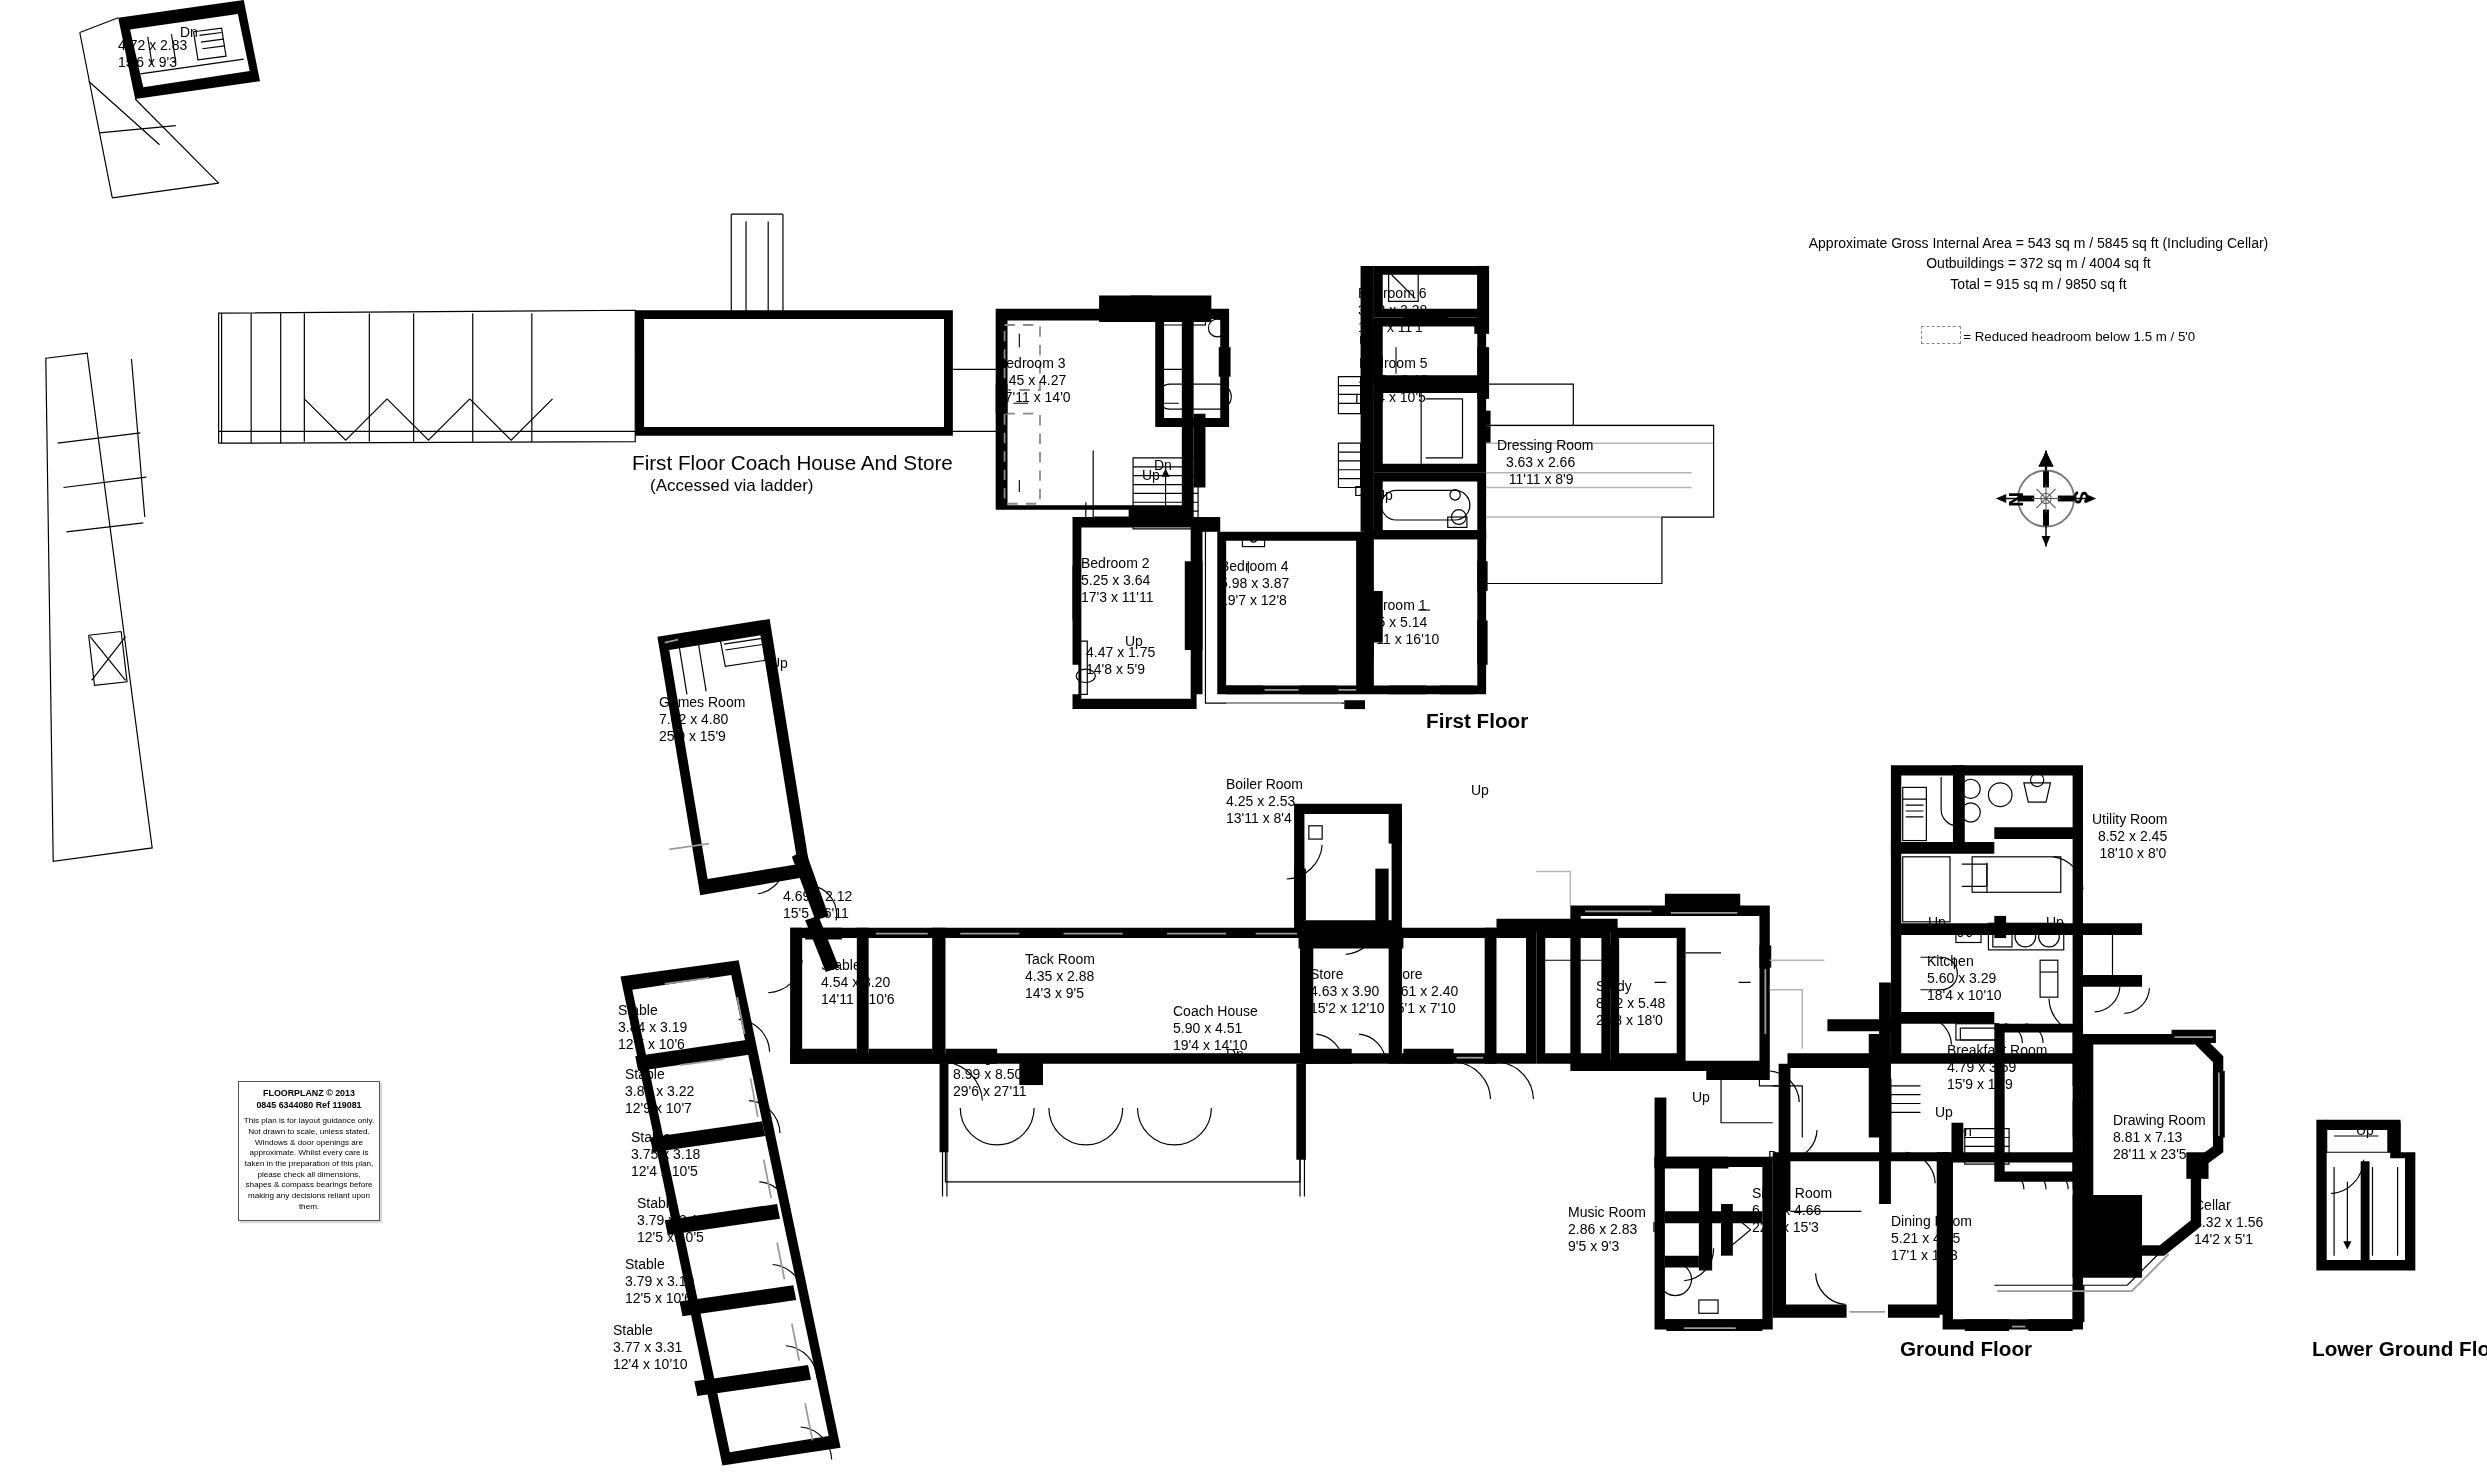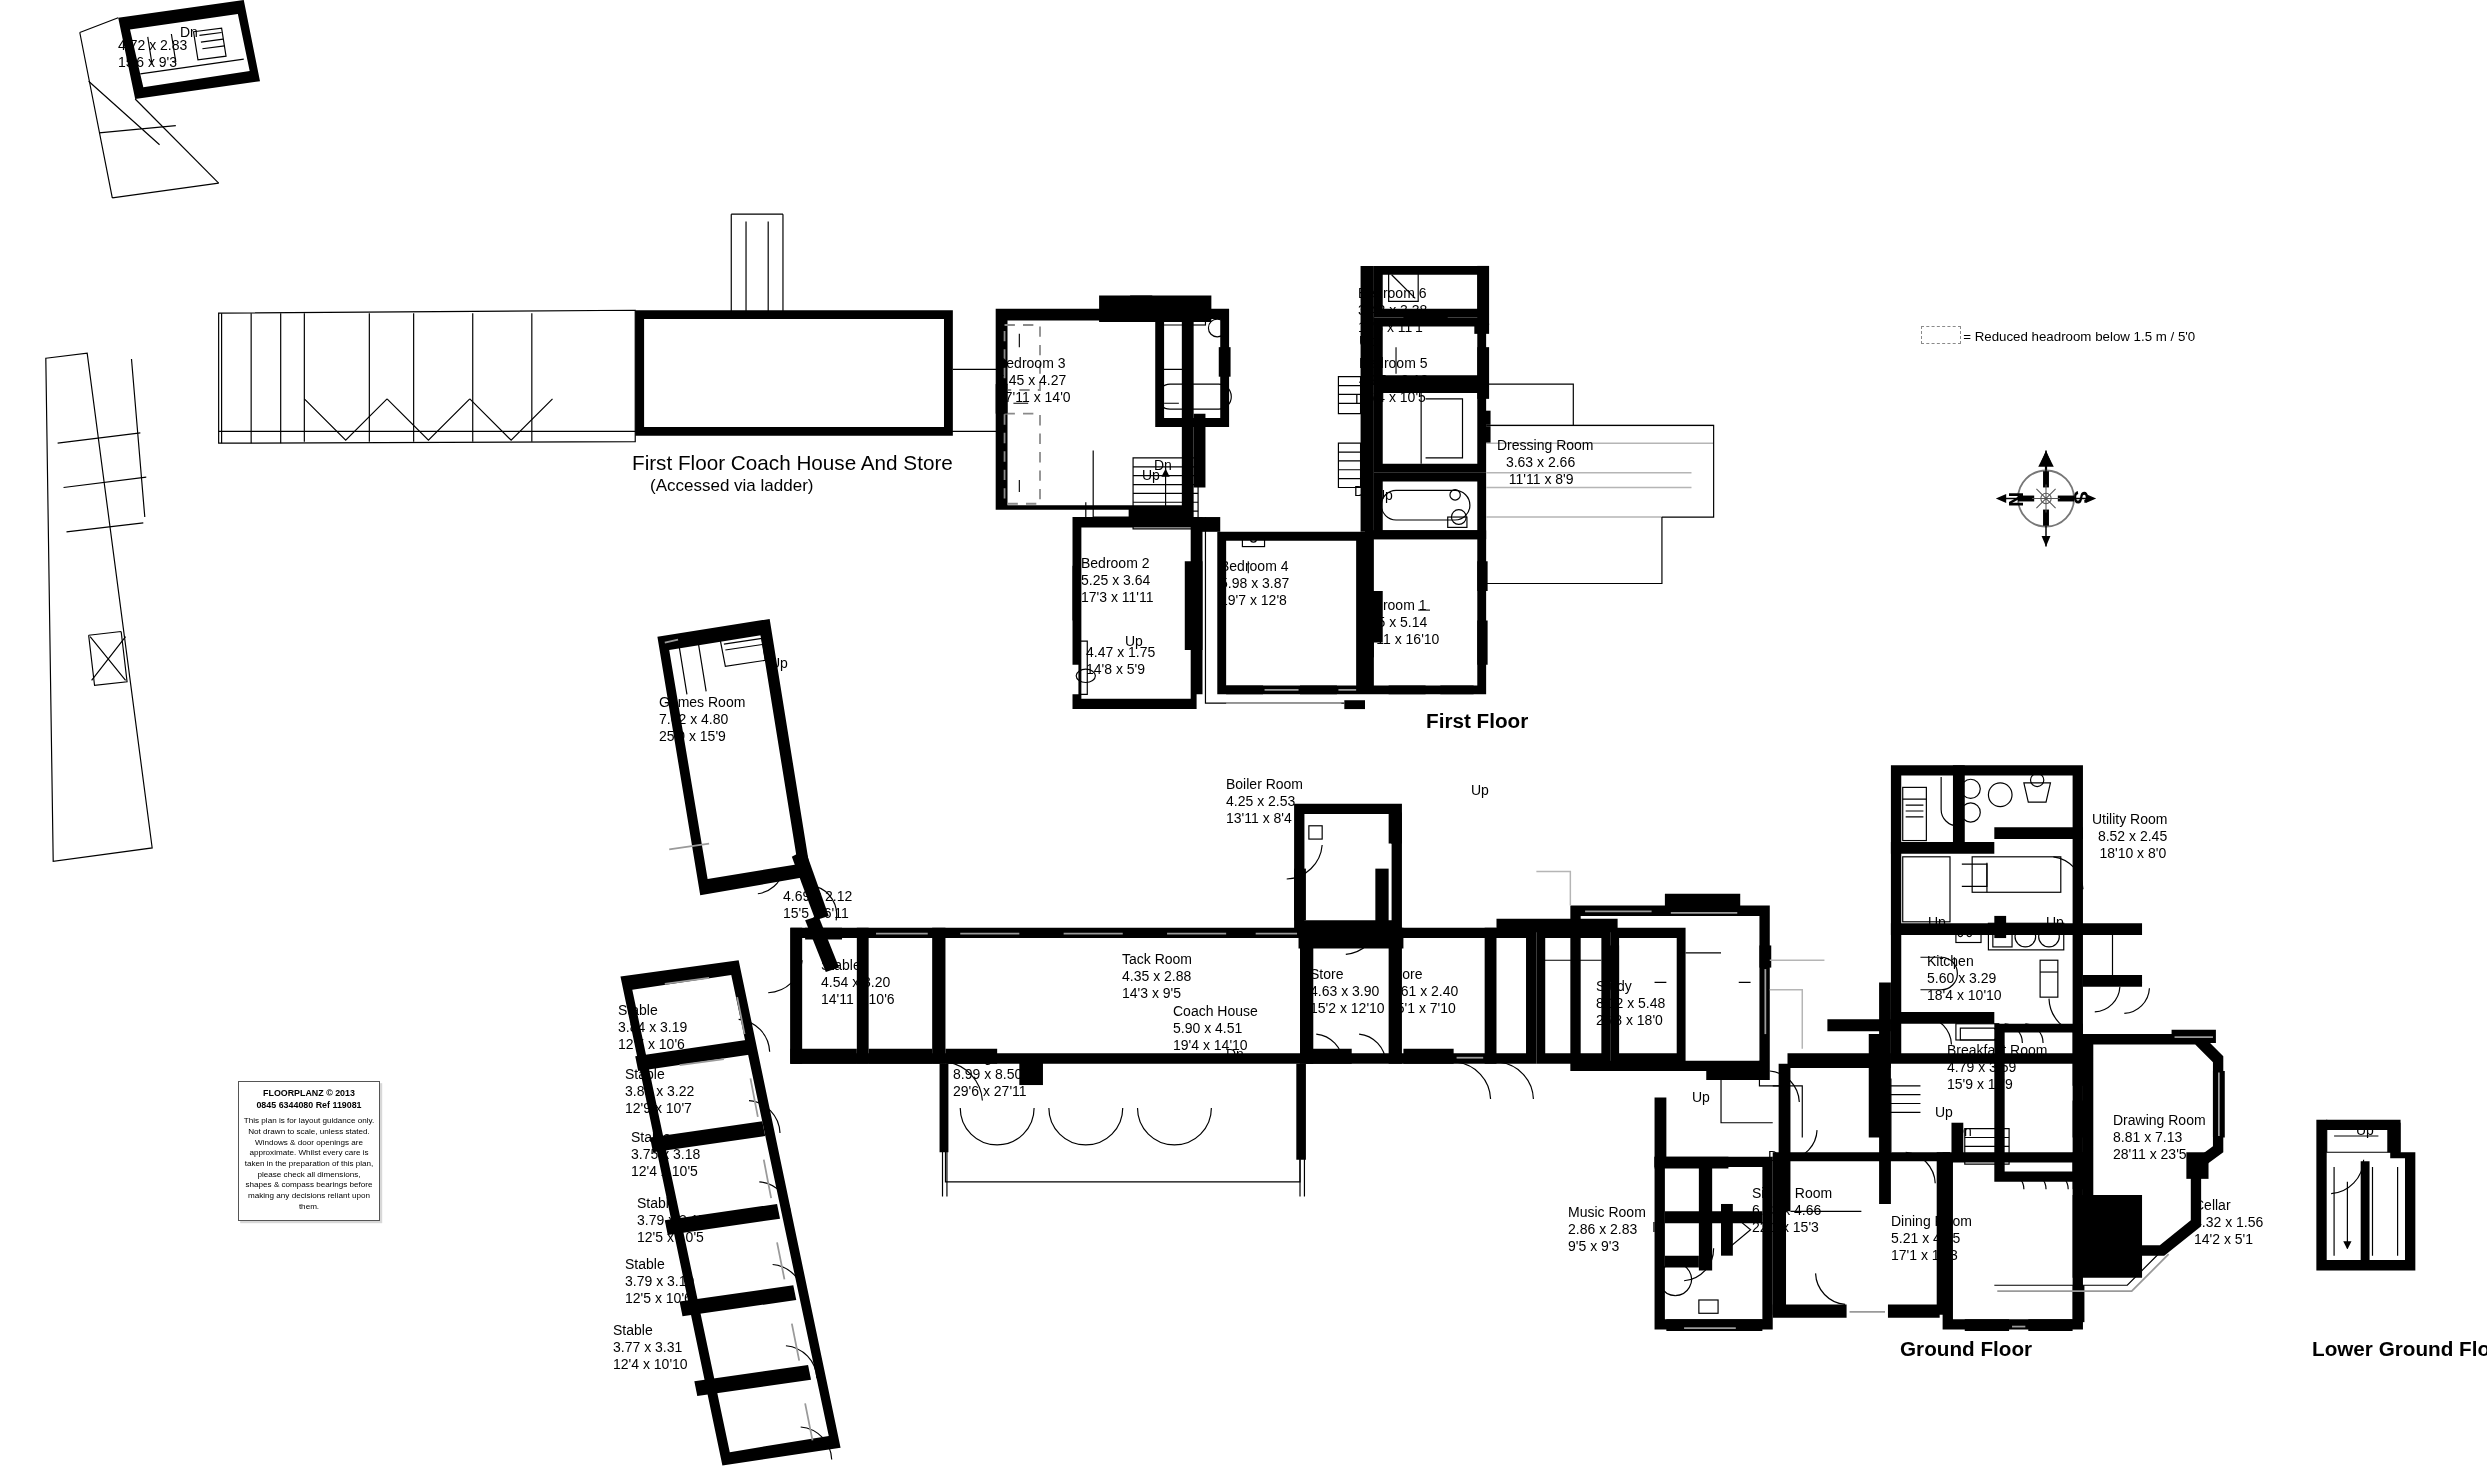--- a/index.html
+++ b/index.html
@@ -417,20 +417,25 @@
       <path d="M1372,546 L1392,546 M1596,546 L1576,546"></path>
       <path d="M1890,470 L1890,490 M1890,506 L1890,490"></path>
       <path d="M1690,760 L1690,776"></path>
       <path d="M1920,826 L1936,826"></path>
       <path d="M2240,1330 L2256,1330 M2370,1330 L2354,1330"></path>
       <path d="M2646,1296 L2646,1312"></path>
     </g>
   </svg>
 
 
+  <div class="areas">
+    <div>Approximate Gross Internal Area = 543 sq m / 5845 sq ft (Including Cellar)</div>
+    <div>Outbuildings = 372 sq m / 4004 sq ft</div>
+    <div>Total = 915 sq m / 9850 sq ft</div>
+  </div>
 
   <div class="legend">
     <span class="box"></span><span>= Reduced headroom below 1.5 m / 5'0</span>
   </div>
 
   <div id="compass">
     <svg viewBox="0 0 160 150" width="118" height="111">
       <circle cx="80" cy="75" r="38" fill="none" stroke="#777" stroke-width="2.5"></circle>
       <g stroke="#000" stroke-width="3" fill="none">
         <path d="M80,14 L80,36" marker-end="url(#ar)" transform="rotate(180 80 25)"></path>
@@ -561,21 +566,21 @@
     <span class="d1">4.54 x 3.20</span>
     <span class="d2">14'11 x 10'6</span>
   </div>
 
   <div class="lbl" style="left:953px;top:1049px;width:148px">
     <span class="nm">Garage</span>
     <span class="d1">8.99 x 8.50</span>
     <span class="d2">29'6 x 27'11</span>
   </div>
 
-  <div class="lbl" style="left:1122px;top:951px;width:140px">
+  <div class="lbl" style="left:1025px;top:951px;width:140px">
     <span class="nm">Tack Room</span>
     <span class="d1">4.35 x 2.88</span>
     <span class="d2">14'3 x 9'5</span>
   </div>
 
   <div class="lbl" style="left:1173px;top:1003px;width:148px">
     <span class="nm">Coach House</span>
     <span class="d1">5.90 x 4.51</span>
     <span class="d2">19'4 x 14'10</span>
   </div>

